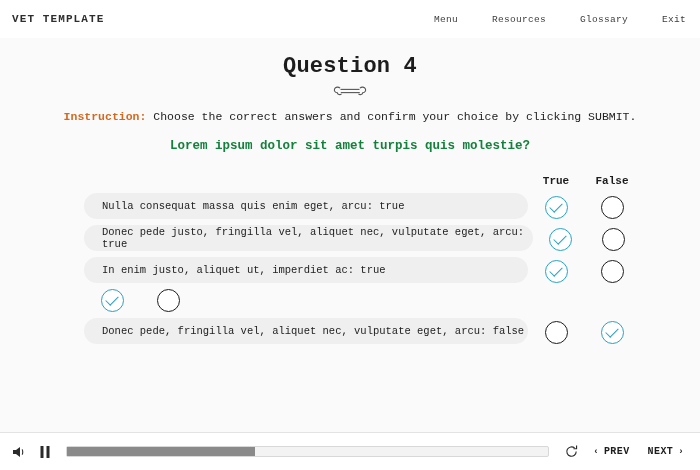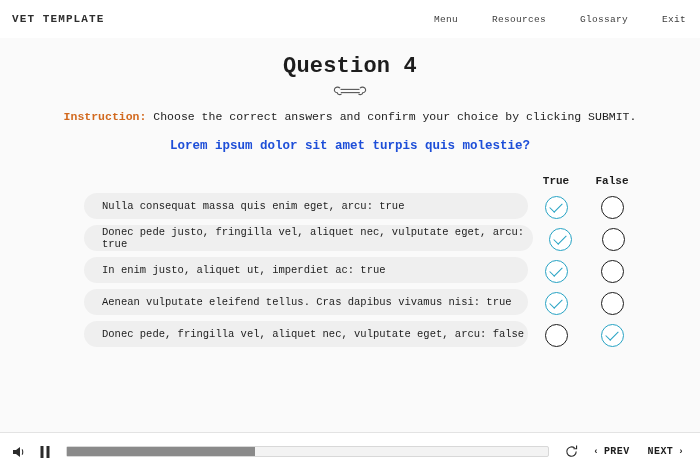--- a/index.html
+++ b/index.html
@@ -79,21 +79,21 @@
   .instruction .lead {
     color: #d2691e;
     font-weight: bold;
   }
 
   .prompt {
     text-align: center;
     margin-top: 16px;
     font-size: 12.5px;
     font-weight: bold;
-    color: #1d4ed8;
+    color: #15803d;
   }
 
   
   .answers {
     margin-top: 20px;
     padding: 0 60px 0 84px;
   }
   .col-heads {
     display: flex;
     justify-content: flex-end;
@@ -276,21 +276,20 @@
         <div class="row-label">In enim justo, aliquet ut, imperdiet ac: true</div>
         <div class="cell">
           <div class="radio checked"></div>
         </div>
         <div class="cell">
           <div class="radio"></div>
         </div>
       </div>
 
       <div class="row">
-        <div class="row-label">Aenean vulputate eleifend tellus. Cras dapibus vivamus nisi: true</div>
         <div class="cell">
           <div class="radio checked"></div>
         </div>
         <div class="cell">
           <div class="radio"></div>
         </div>
       </div>
 
       <div class="row">
         <div class="row-label">Donec pede, fringilla vel, aliquet nec, vulputate eget, arcu: false</div>

